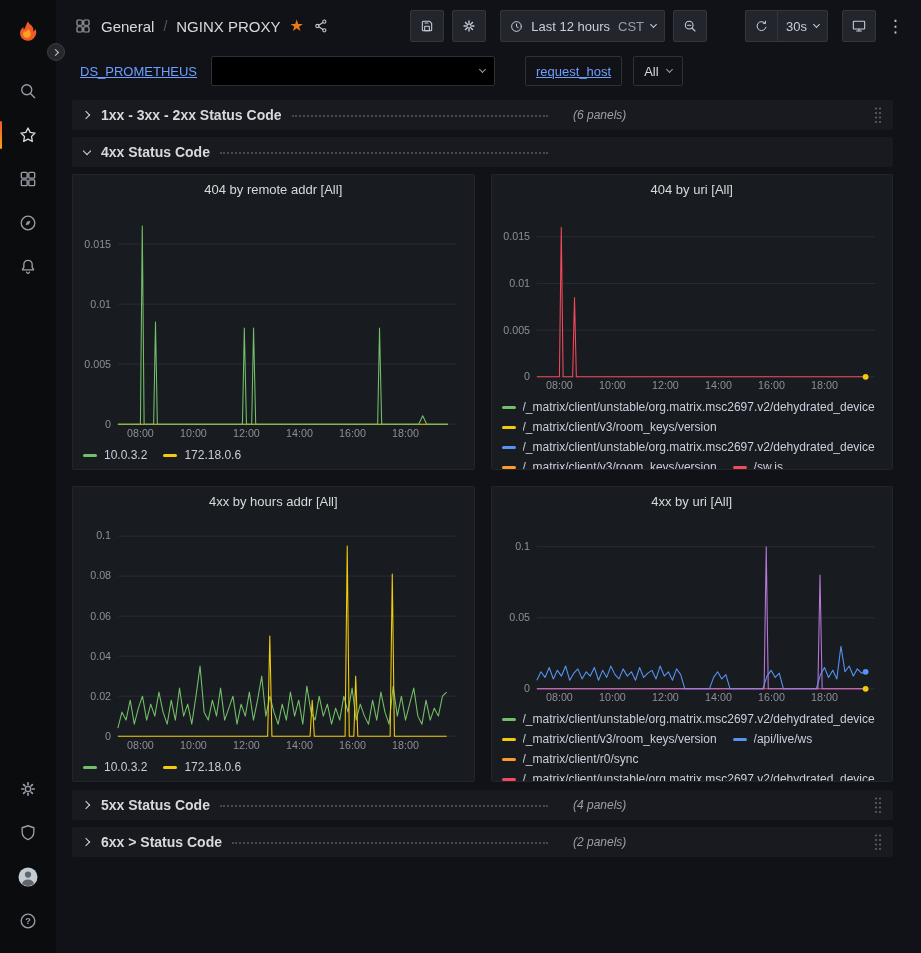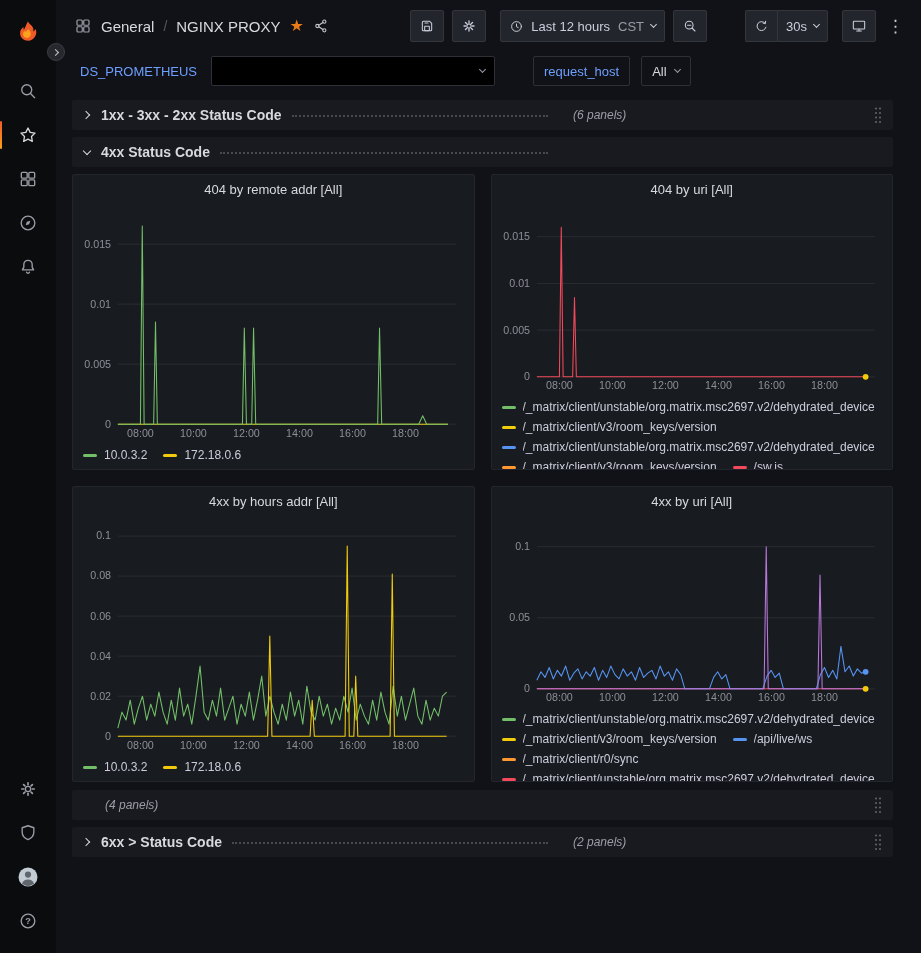--- a/index.html
+++ b/index.html
@@ -39,22 +39,22 @@
     background:#22252b;border:1px solid #34363d;border-radius:2px;color:#ccccdc;font-size:13px;
     padding:0 8px;cursor:pointer;white-space:nowrap;}
   .hbtn .dim{opacity:.7;margin-left:1px;}
   .btn-group{display:flex;padding-left:24px;}
   .btn-group .hbtn:first-child{border-radius:2px 0 0 2px;border-right:none;}
   .btn-group .hbtn:last-child{border-radius:0 2px 2px 0;}
   .kebab{border:none;background:none;color:#c7c8cd;font-size:17px;padding:0 3px;cursor:pointer;line-height:1;}
 
   
   .submenu{flex:none;display:flex;align-items:center;padding:4px 16px 10px 24px;gap:8px;}
-  .var-label{color:#6e9fff;font-size:13px;font-weight:500;padding:0 6px 0 0;white-space:nowrap;cursor:pointer;}
-  .var-label.boxed{border:1px solid #2e3036;border-radius:2px;height:30px;display:flex;align-items:center;padding:0 10px;margin-left:30px;}
+  .var-label{color:#6e9fff;font-size:13px;font-weight:500;padding:0 6px 0 0;white-space:nowrap;cursor:pointer;text-decoration:underline;}
+  .var-label.boxed{border:1px solid #2e3036;border-radius:2px;height:30px;display:flex;align-items:center;padding:0 10px;margin-left:22px;}
   .redacted{width:284px;height:30px;background:#000;border:1px solid #2e3036;border-radius:2px;
     display:flex;align-items:center;justify-content:flex-end;padding:0 9px;color:#9d9da8;cursor:pointer;}
   .var-value{height:30px;border:1px solid #2e3036;border-radius:2px;display:flex;align-items:center;
     gap:8px;padding:0 10px;font-size:13px;color:#d8d9dd;margin-left:3px;cursor:pointer;}
   .var-value .cvd{color:#9d9da8;}
 
   
   .dashboard{flex:1;padding:4px 28px 0 16px;overflow:hidden;}
   .row-header{display:flex;align-items:center;height:30px;margin-bottom:7px;border-radius:2px;
     background:rgba(204,204,220,0.045);padding:0 8px;cursor:pointer;}
@@ -464,20 +464,27 @@
               </span>
               <span class="legend-item">
                 <i class="swatch" style="background: rgb(242, 73, 92);"></i>
                 <span class="legend-label">/_matrix/client/unstable/org.matrix.msc2697.v2/dehydrated_device</span>
               </span>
             </div>
           </div>
         </div>
 
       <div class="row-header">
+        <div class="row-left">
+          <span class="row-chev">
+              <span class="cvr"></span>
+            </span>
+          <span class="row-title">5xx Status Code</span>
+          <span class="row-dots"></span>
+        </div>
         <span class="row-count">(4 panels)</span>
         <span class="drag">
           <svg width="10" height="18" viewBox="0 0 10 18" class="icf">
               <g fill="currentColor">
                 <circle cx="3" cy="2.5" r="1.1"></circle>
                 <circle cx="7" cy="2.5" r="1.1"></circle>
                 <circle cx="3" cy="7" r="1.1"></circle>
                 <circle cx="7" cy="7" r="1.1"></circle>
                 <circle cx="3" cy="11.5" r="1.1"></circle>
                 <circle cx="7" cy="11.5" r="1.1"></circle>

